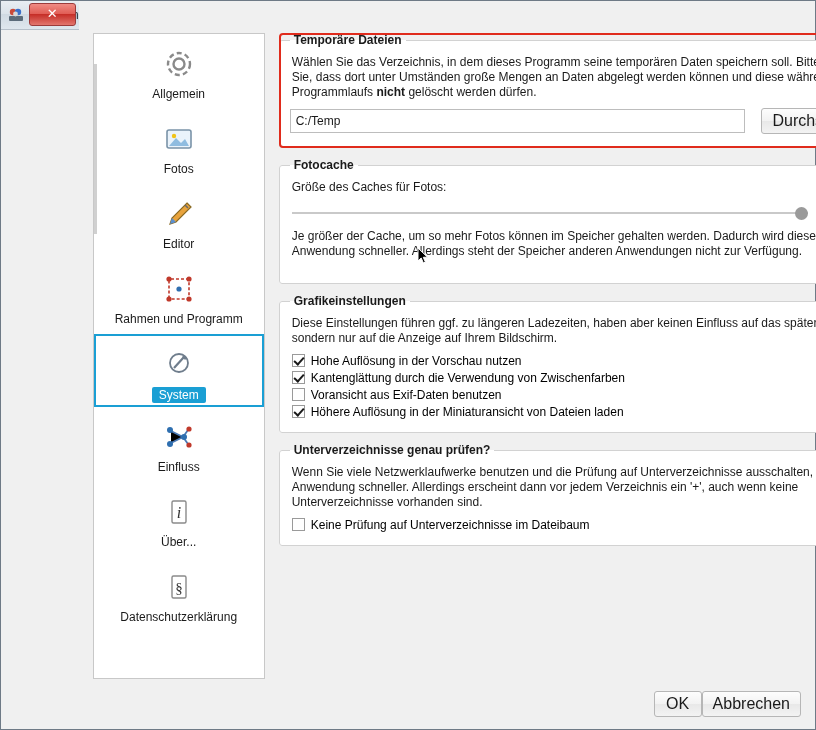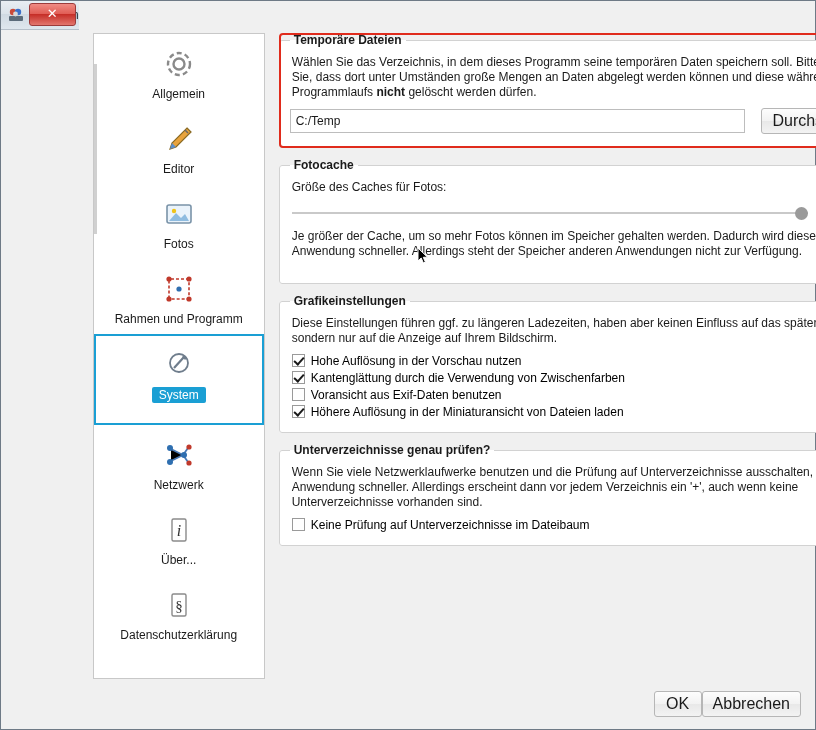--- a/index.html
+++ b/index.html
@@ -98,21 +98,21 @@
     justify-content: center;
   }
   .sb-label {
     margin-top: 4px;
     font-size: 12px;
     color: #1a1a1a;
   }
   .sb-item.selected {
     border: 2px solid #1a9fd4;
     padding-top: 9px;
-    padding-bottom: 20px;
+    padding-bottom: 2px;
   }
   .sb-item.selected .sb-label {
     background: #1a9fd4;
     color: #fff;
     padding: 1px 7px;
     border-radius: 2px;
     display: inline-block;
   }
   
   .panel {
@@ -285,37 +285,37 @@
               <circle cx="18" cy="18" r="11" stroke-dasharray="5 3.2"></circle>
             </g>
           </svg>
         </div>
         <div class="sb-label">Allgemein</div>
       </div>
 
       <div class="sb-item">
         <div class="sb-icon">
           <svg width="36" height="36" viewBox="0 0 36 36">
+            <rect x="6" y="9" width="24" height="18" rx="2" fill="#eaf3fb" stroke="#7a93a8" stroke-width="1.6"></rect>
+            <circle cx="13" cy="15" r="2.2" fill="#f0c419"></circle>
+            <path d="M8 25 L15 17 L20 22 L24 18 L28 25 Z" fill="#8fbce0"></path>
+          </svg>
+        </div>
+        <div class="sb-label">Fotos</div>
+      </div>
+
+      <div class="sb-item">
+        <div class="sb-icon">
+          <svg width="36" height="36" viewBox="0 0 36 36">
             <path d="M26 7 L30 11 L15 26 L9 28 L11 22 Z" fill="#e8a33d" stroke="#8a6a23" stroke-width="1.2"></path>
             <path d="M9 28 L11 22 L15 26 Z" fill="#5a8fd0"></path>
             <path d="M24 9 L27 12" stroke="#6a6a6a" stroke-width="1.6"></path>
           </svg>
         </div>
         <div class="sb-label">Editor</div>
-      </div>
-
-      <div class="sb-item">
-        <div class="sb-icon">
-          <svg width="36" height="36" viewBox="0 0 36 36">
-            <rect x="6" y="9" width="24" height="18" rx="2" fill="#eaf3fb" stroke="#7a93a8" stroke-width="1.6"></rect>
-            <circle cx="13" cy="15" r="2.2" fill="#f0c419"></circle>
-            <path d="M8 25 L15 17 L20 22 L24 18 L28 25 Z" fill="#8fbce0"></path>
-          </svg>
-        </div>
-        <div class="sb-label">Fotos</div>
       </div>
 
       <div class="sb-item">
         <div class="sb-icon">
           <svg width="36" height="36" viewBox="0 0 36 36">
             <rect x="8" y="8" width="20" height="20" rx="2" fill="none" stroke="#c0392b" stroke-width="1.6" stroke-dasharray="3 2"></rect>
             <circle cx="8" cy="8" r="2.6" fill="#c0392b"></circle>
             <circle cx="28" cy="8" r="2.6" fill="#c0392b"></circle>
             <circle cx="8" cy="28" r="2.6" fill="#c0392b"></circle>
             <circle cx="28" cy="28" r="2.6" fill="#c0392b"></circle>
@@ -342,21 +342,21 @@
             <g stroke="#4a79b5" stroke-width="1.8">
               <path d="M10 12 L22 18 L10 24 M22 18 L27 11 M22 18 L27 25"></path>
             </g>
             <circle cx="9" cy="11" r="3" fill="#2f6fb0"></circle>
             <circle cx="9" cy="25" r="3" fill="#2f6fb0"></circle>
             <circle cx="23" cy="18" r="3" fill="#2f6fb0"></circle>
             <circle cx="28" cy="10" r="2.6" fill="#c0392b"></circle>
             <circle cx="28" cy="26" r="2.6" fill="#c0392b"></circle>
           </svg>
         </div>
-        <div class="sb-label">Netzwerk</div>
+        <div class="sb-label">Einfluss</div>
       </div>
 
       <div class="sb-item">
         <div class="sb-icon">
           <svg width="36" height="36" viewBox="0 0 36 36">
             <rect x="11" y="7" width="14" height="22" rx="1.5" fill="#fff" stroke="#8a8a8a" stroke-width="1.4"></rect>
             <text x="18" y="24" font-size="16" font-family="Liberation Serif, serif" font-style="italic" text-anchor="middle" fill="#333">i</text>
           </svg>
         </div>
         <div class="sb-label">Über...</div>

